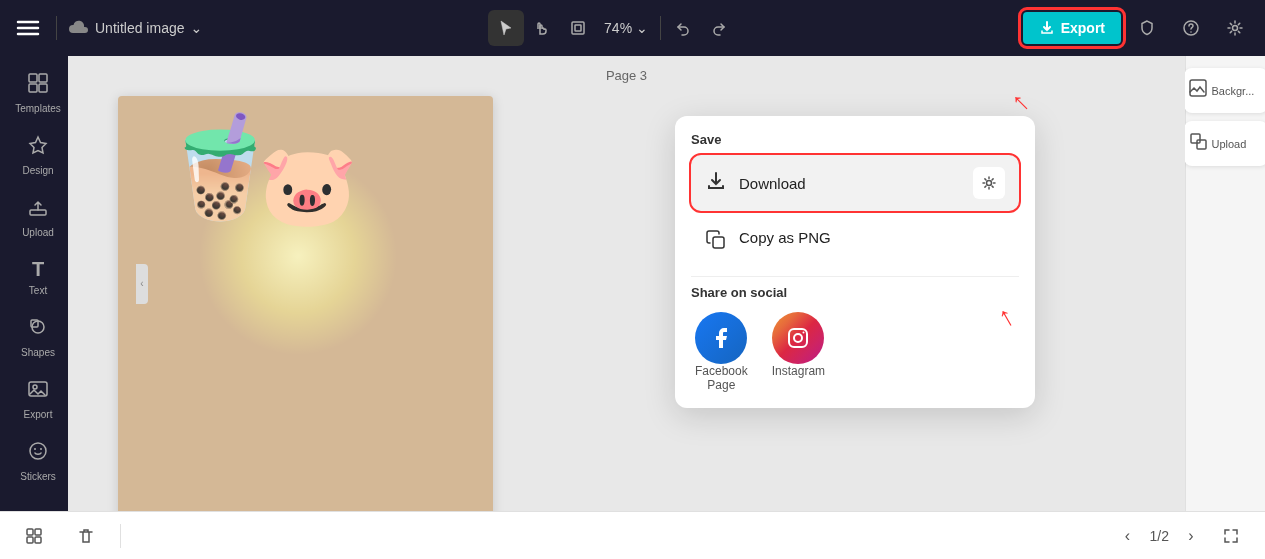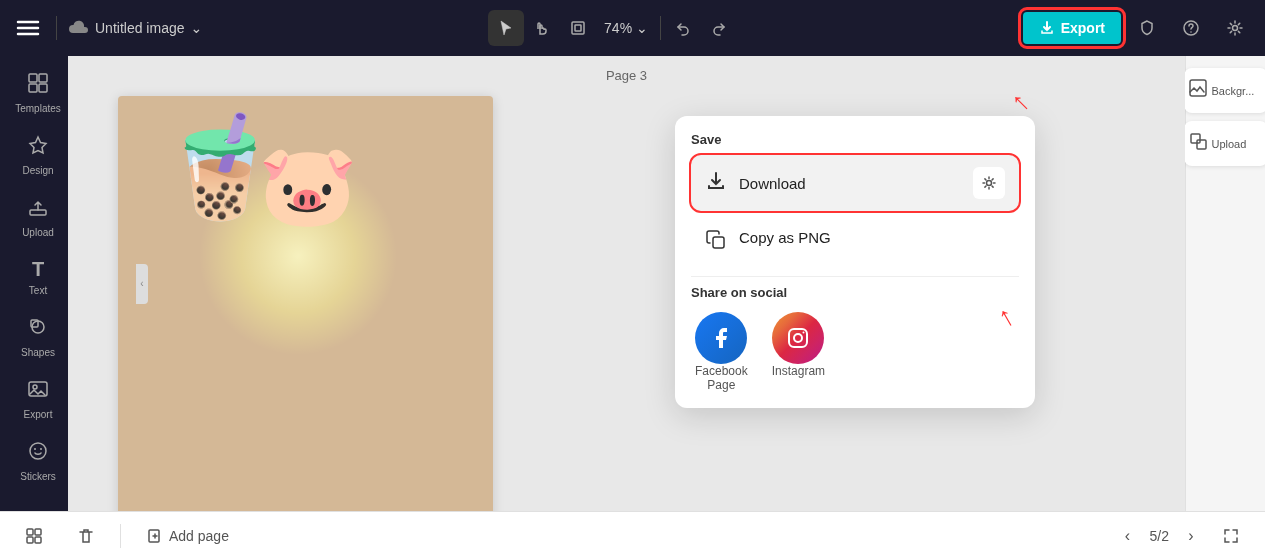--- a/index.html
+++ b/index.html
@@ -509,31 +509,24 @@
       <rect x="2" y="10" width="6" height="6" rx="1" stroke="#555" stroke-width="1.5" fill="none"></rect>
       <rect x="10" y="10" width="6" height="6" rx="1" stroke="#555" stroke-width="1.5" fill="none"></rect>
     </svg>
   </button>
   <button class="bottom-btn">
     <svg width="18" height="18" viewBox="0 0 18 18" fill="none">
       <path d="M3 5h12M7 5V3h4v2M6 5v10h6V5H6z" stroke="#555" stroke-width="1.5" stroke-linecap="round"></path>
     </svg>
   </button>
   <div style="width:1px;height:24px;background:#e0e0e0;"></div>
-  <button class="add-page-btn">
-    <svg width="16" height="16" viewBox="0 0 16 16" fill="none">
-      <rect x="2" y="2" width="10" height="12" rx="1" stroke="#555" stroke-width="1.5" fill="none"></rect>
-      <path d="M6 8h4M8 6v4" stroke="#555" stroke-width="1.5" stroke-linecap="round"></path>
-    </svg>
-    <span>Add page</span>
-  </button>
 
   <div class="page-nav">
     <button class="nav-btn">‹</button>
-    <span>5/2</span>
+    <span>1/2</span>
     <button class="nav-btn">›</button>
     <button class="bottom-btn">
       <svg width="18" height="18" viewBox="0 0 18 18" fill="none">
         <path d="M3 7V3h4M11 3h4v4M15 11v4h-4M7 15H3v-4" stroke="#555" stroke-width="1.5" stroke-linecap="round"></path>
       </svg>
     </button>
   </div>
 </div>
 
 </body></html>

